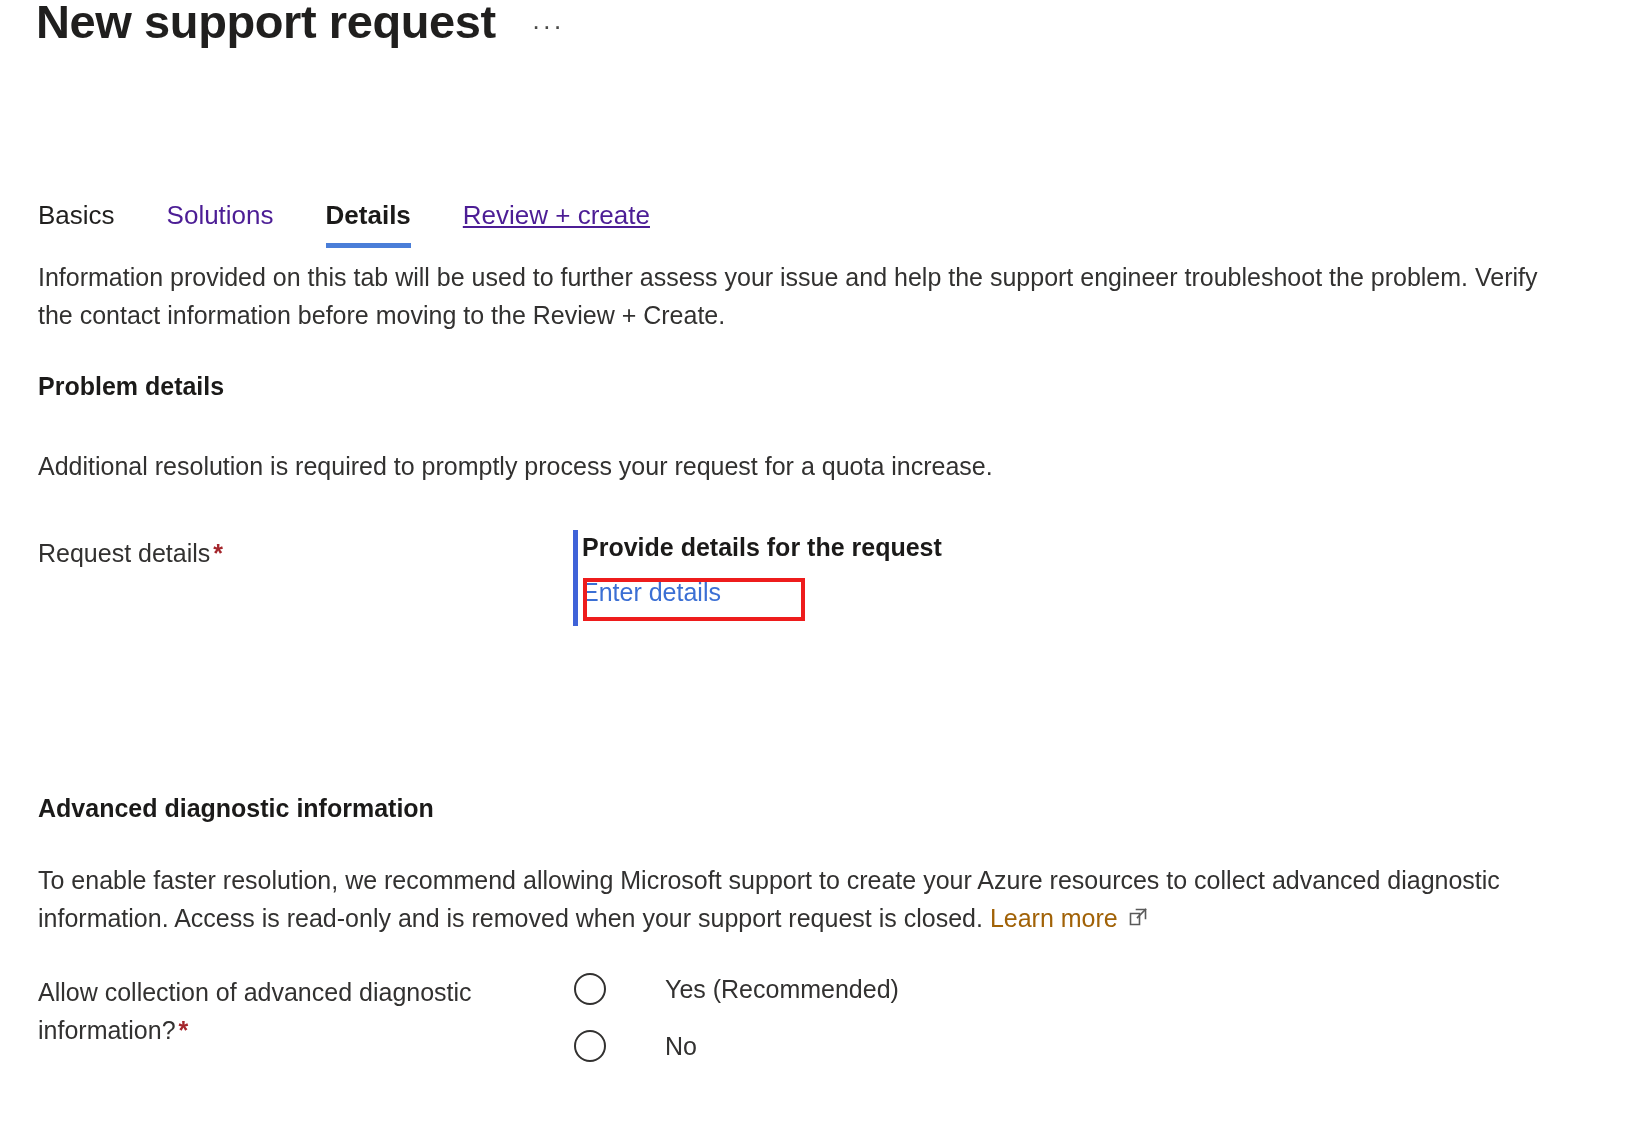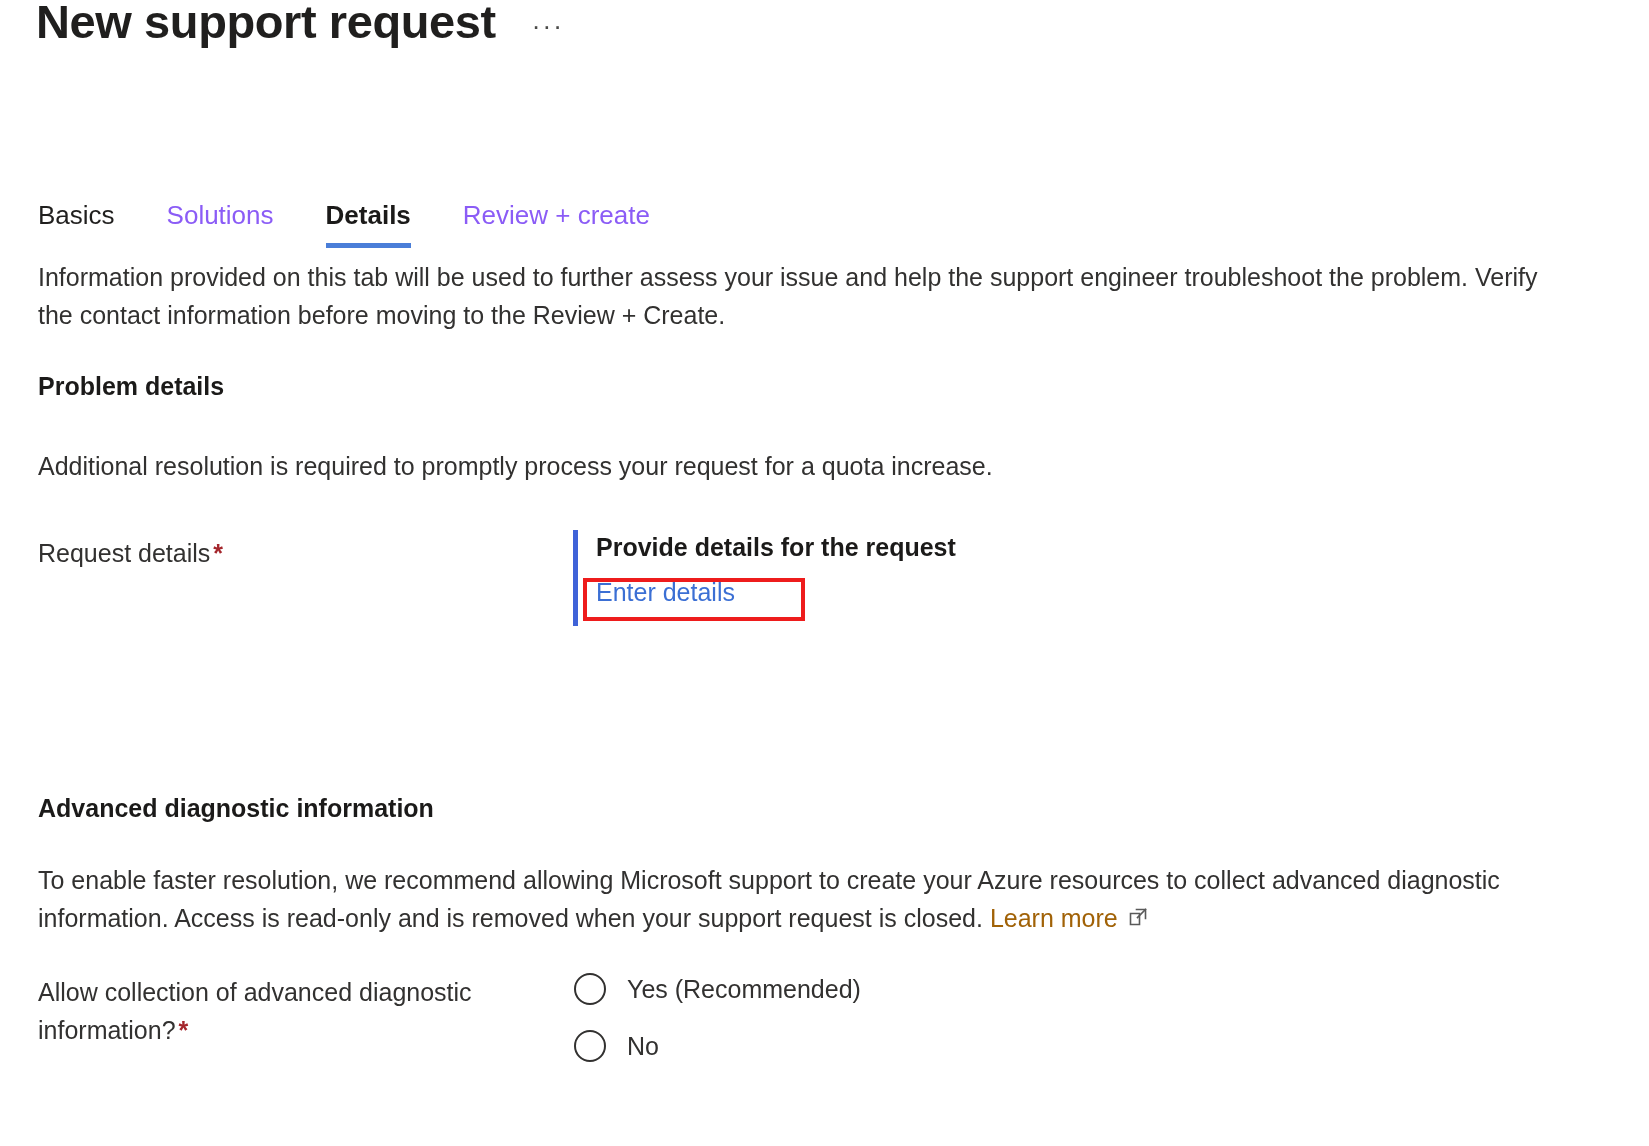--- a/index.html
+++ b/index.html
@@ -61,23 +61,23 @@
   .tab {
     position: relative;
     font-size: 26px;
     line-height: 34px;
     padding: 0 0 16px 0;
     margin-right: 52px;
     white-space: nowrap;
     cursor: pointer;
     margin-top: 30px;
   }
-  .tab:last-child { margin-right: 0; }
+  .tab:last-child { margin-right: 0; text-decoration: underline; }
   .tab.enabled    { color: #201f1e; font-weight: 400; }
-  .tab.disabled   { color: #8b5cf6; font-weight: 400; cursor: default; }
+  .tab.disabled   { color: #4c1d95; font-weight: 400; cursor: default; }
   .tab.selected   { color: #1b1a19; font-weight: 700; }
   .tab.selected::after {
     content: "";
     position: absolute;
     left: 0; right: 0;
     bottom: 0;
     height: 5px;
     background: #4a7ed8;
   }
 
@@ -130,21 +130,21 @@
     font-weight: 700;
     font-size: 25px;
     padding-left: 3px;
   }
 
   
   .info-block {
     position: absolute;
     left: 573px;
     top: 530px;
-    padding-left: 18px;
+    padding-left: 4px;
     border-left: 5px solid #3f63d8;
     min-height: 96px;
     box-sizing: border-box;
   }
   .info-title {
     font-size: 25px;
     font-weight: 700;
     color: #1b1a19;
     line-height: 34px;
     white-space: nowrap;
@@ -194,20 +194,21 @@
   .radio-group {
     position: absolute;
     left: 574px;
     top: 960px;
   }
   .radio-item {
     display: flex;
     align-items: center;
     height: 57px;
     cursor: pointer;
+    gap: 38px;
   }
   .radio-circle {
     width: 32px;
     height: 32px;
     border: 2px solid #323130;
     border-radius: 50%;
     box-sizing: border-box;
     flex: 0 0 auto;
     background: #ffffff;
     position: relative;

